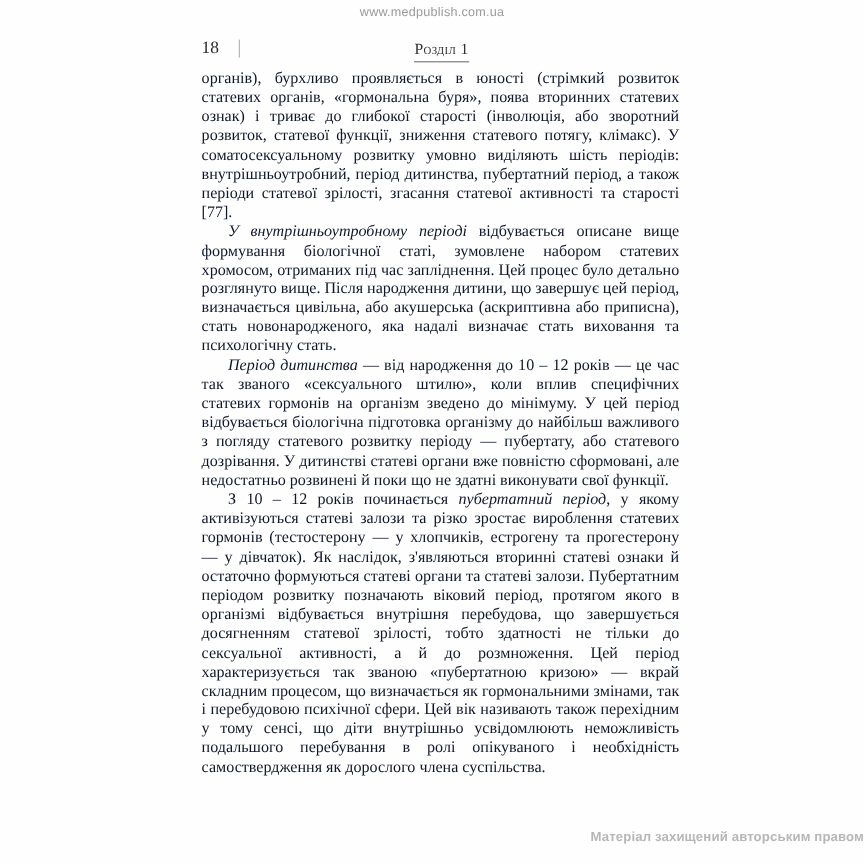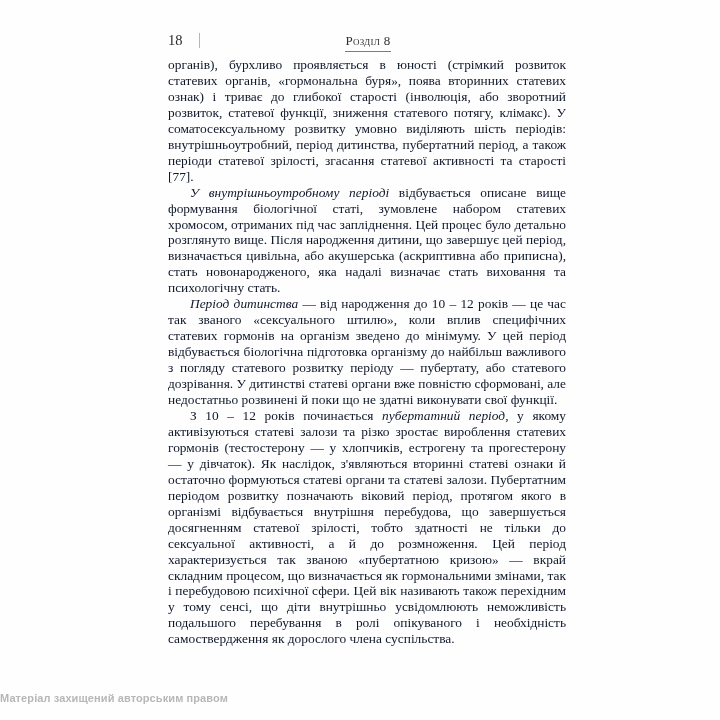--- a/index.html
+++ b/index.html
@@ -103,40 +103,41 @@
     font-style: italic;
     margin-top: 47px;
   }
 
   
   .copyright-watermark {
     position: absolute;
     bottom: 16px;
     left: 0;
     width: 720px;
-    text-align: left;
+    text-align: right;
     font-family: "Liberation Sans", "DejaVu Sans", sans-serif;
     font-size: 11px;
     font-weight: bold;
     letter-spacing: 0.1px;
     color: #b7b7b7;
     user-select: none;
   }
 </style>
 </head>
 <body>
 
 <div class="page">
 
+  <div class="site-watermark">www.medpublish.com.ua</div>
 
   <div class="running-head">
     <span class="folio">18</span>
     <span class="folio-rule"></span>
     <div class="chapter-label">
-      <span class="cl-inner">Розділ 8</span>
+      <span class="cl-inner">Розділ 1</span>
     </div>
   </div>
 
   <div class="textblock" id="textblock">
       <p><span>органів), бурхливо проявляється в юності (стрімкий розвиток статевих органів, «гормональна буря», поява вторинних статевих ознак) і триває до глибокої старості (інволюція, або зворотний розвиток, статевої функції, зниження статевого потягу, клімакс). У соматосексуальному розвитку умовно виділяють шість періодів: внутрішньоутробний, період дитинства, пубертатний період, а також періоди статевої зрілості, згасання статевої активності та старості [77].</span></p>
       <p class="indent"><em>У внутрішньоутробному періоді</em><span> відбувається описане вище формування біологічної статі, зумовлене набором статевих хромосом, отриманих під час запліднення. Цей процес було детально розглянуто вище. Після народження дитини, що завершує цей період, визначається цивільна, або акушерська (аскриптивна або приписна), стать новонародженого, яка надалі визначає стать виховання та психологічну стать.</span></p>
       <p class="indent"><em>Період дитинства</em><span> — від народження до 10 – 12 років — це час так званого «сексуального штилю», коли вплив специфічних статевих гормонів на організм зведено до мінімуму. У цей період відбувається біологічна підготовка організму до найбільш важливого з погляду статевого розвитку періоду — пубертату, або статевого дозрівання. У дитинстві статеві органи вже повністю сформовані, але недостатньо розвинені й поки що не здатні виконувати свої функції.</span></p>
       <p class="indent"><span>З 10 – 12 років починається </span><em>пубертатний період</em><span>, у якому активізуються статеві залози та різко зростає вироблення статевих гормонів (тестостерону — у хлопчиків, естрогену та прогестерону — у дівчаток). Як наслідок, з'являються вторинні статеві ознаки й остаточно формуються статеві органи та статеві залози. Пубертатним періодом розвитку позначають віковий період, протягом якого в організмі відбувається внутрішня перебудова, що завершується досягненням статевої зрілості, тобто здатності не тільки до сексуальної активності, а й до розмноження. Цей період характеризується так званою «пубертатною кризою» — вкрай складним процесом, що визначається як гормональними змінами, так і перебудовою психічної сфери. Цей вік називають також перехідним у тому сенсі, що діти внутрішньо усвідомлюють неможливість подальшого перебування в ролі опікуваного і необхідність самоствердження як дорослого члена суспільства.</span></p>
     </div>
 

